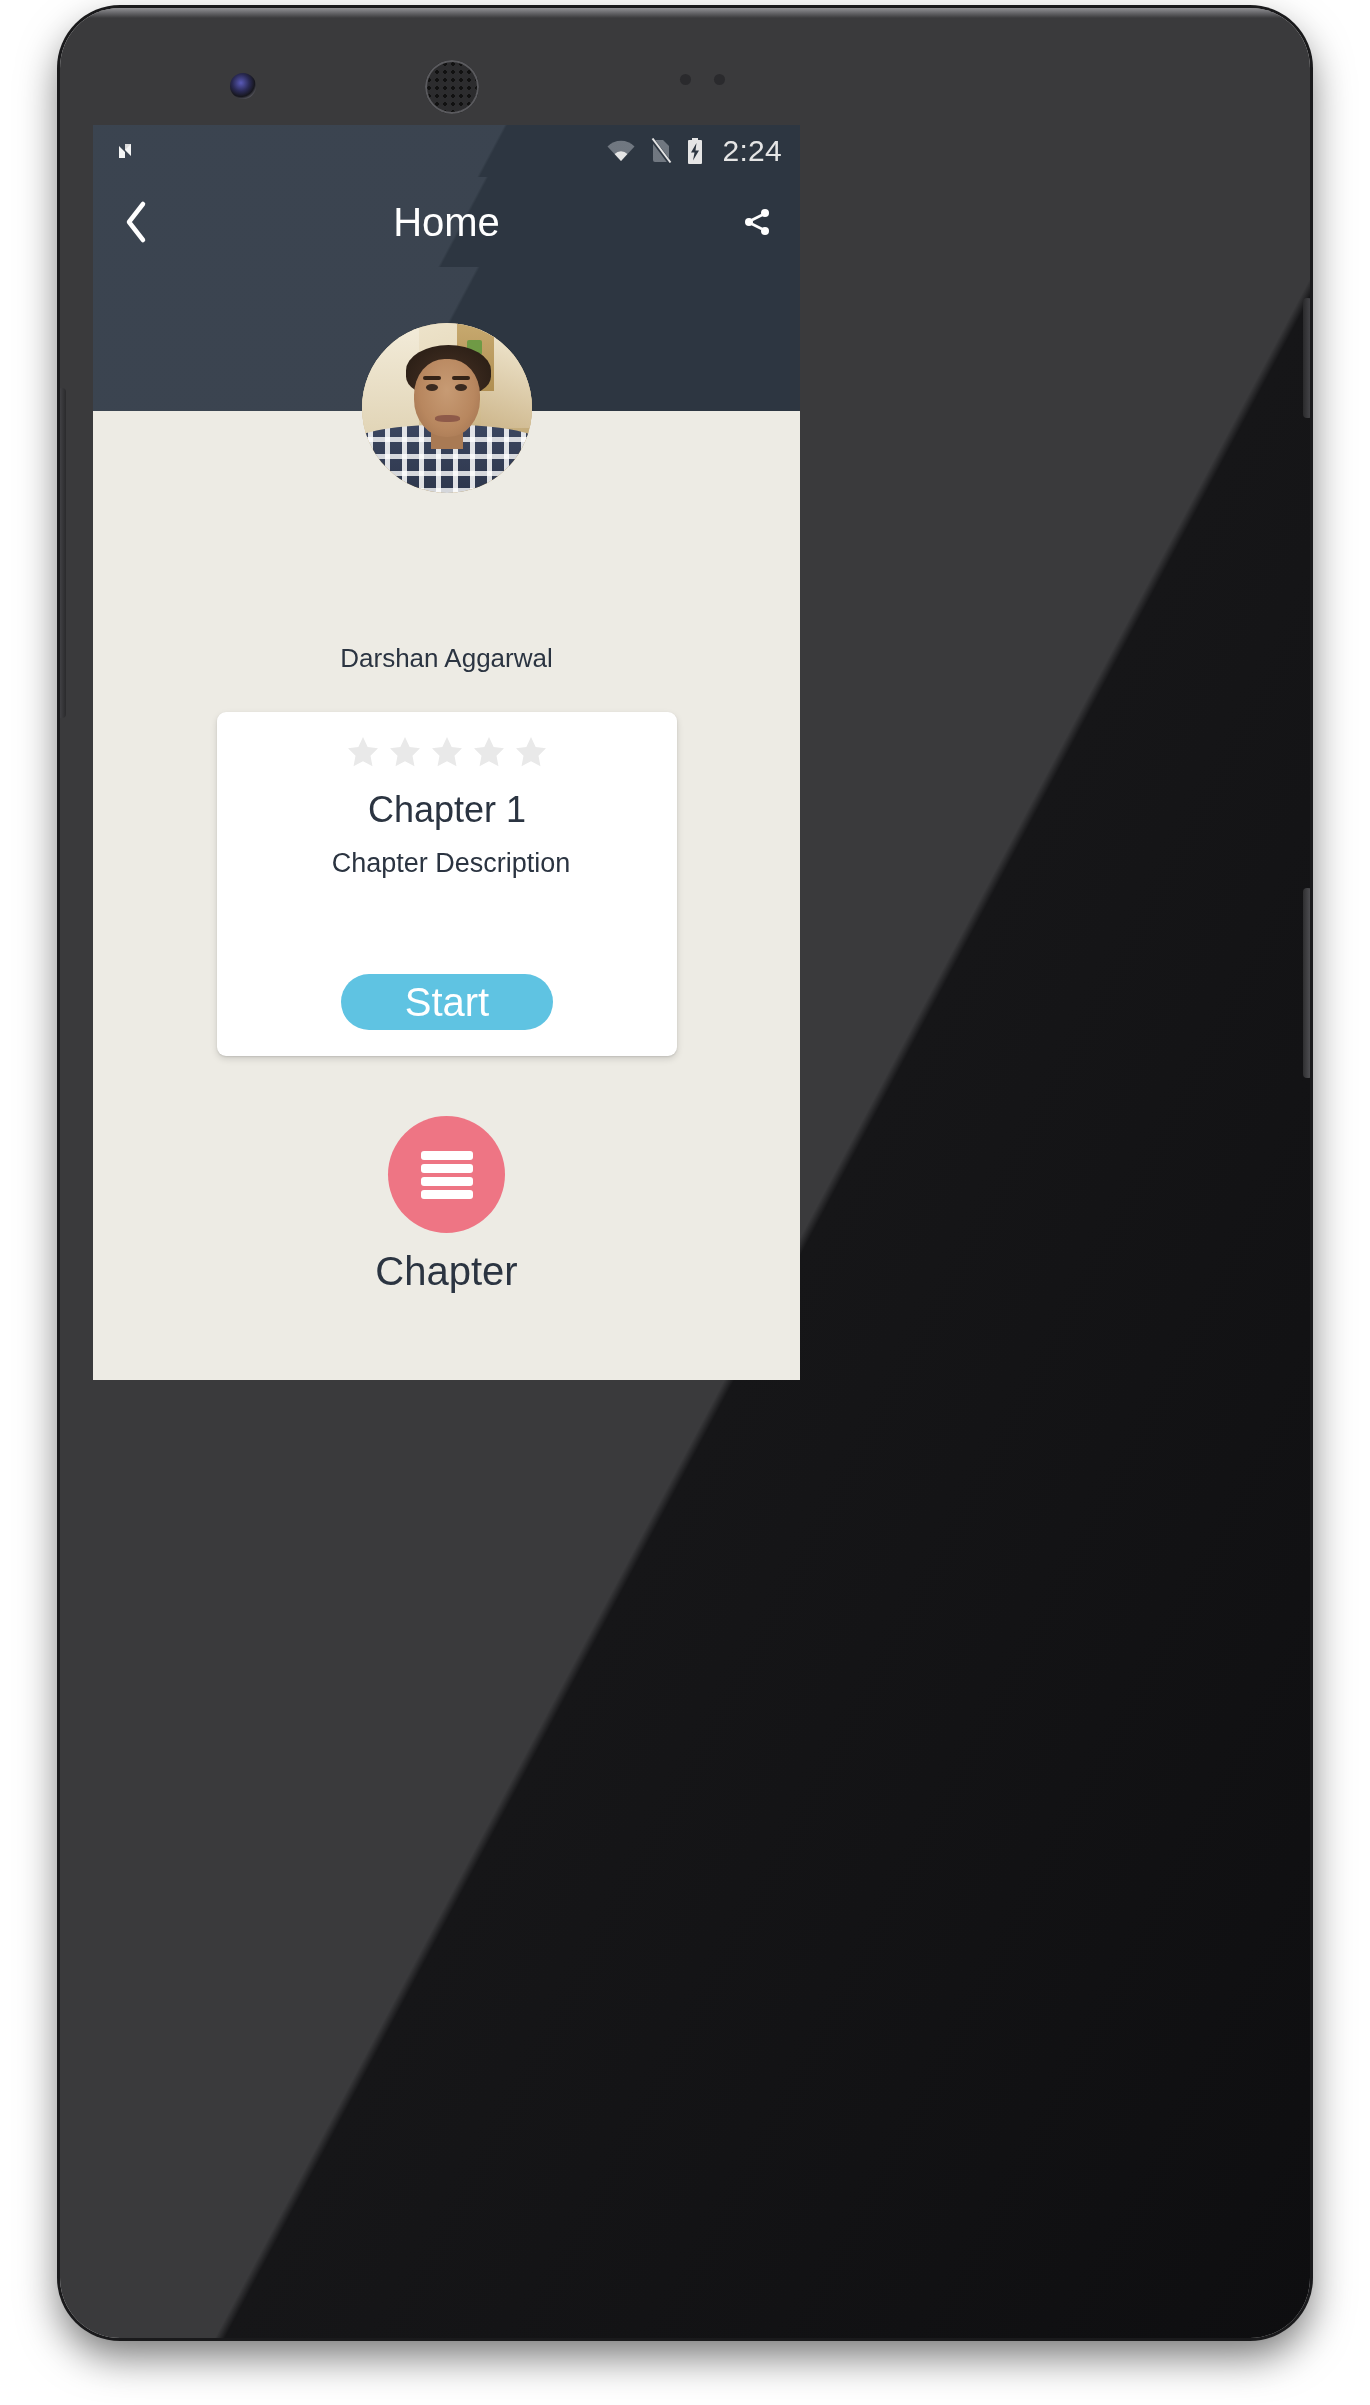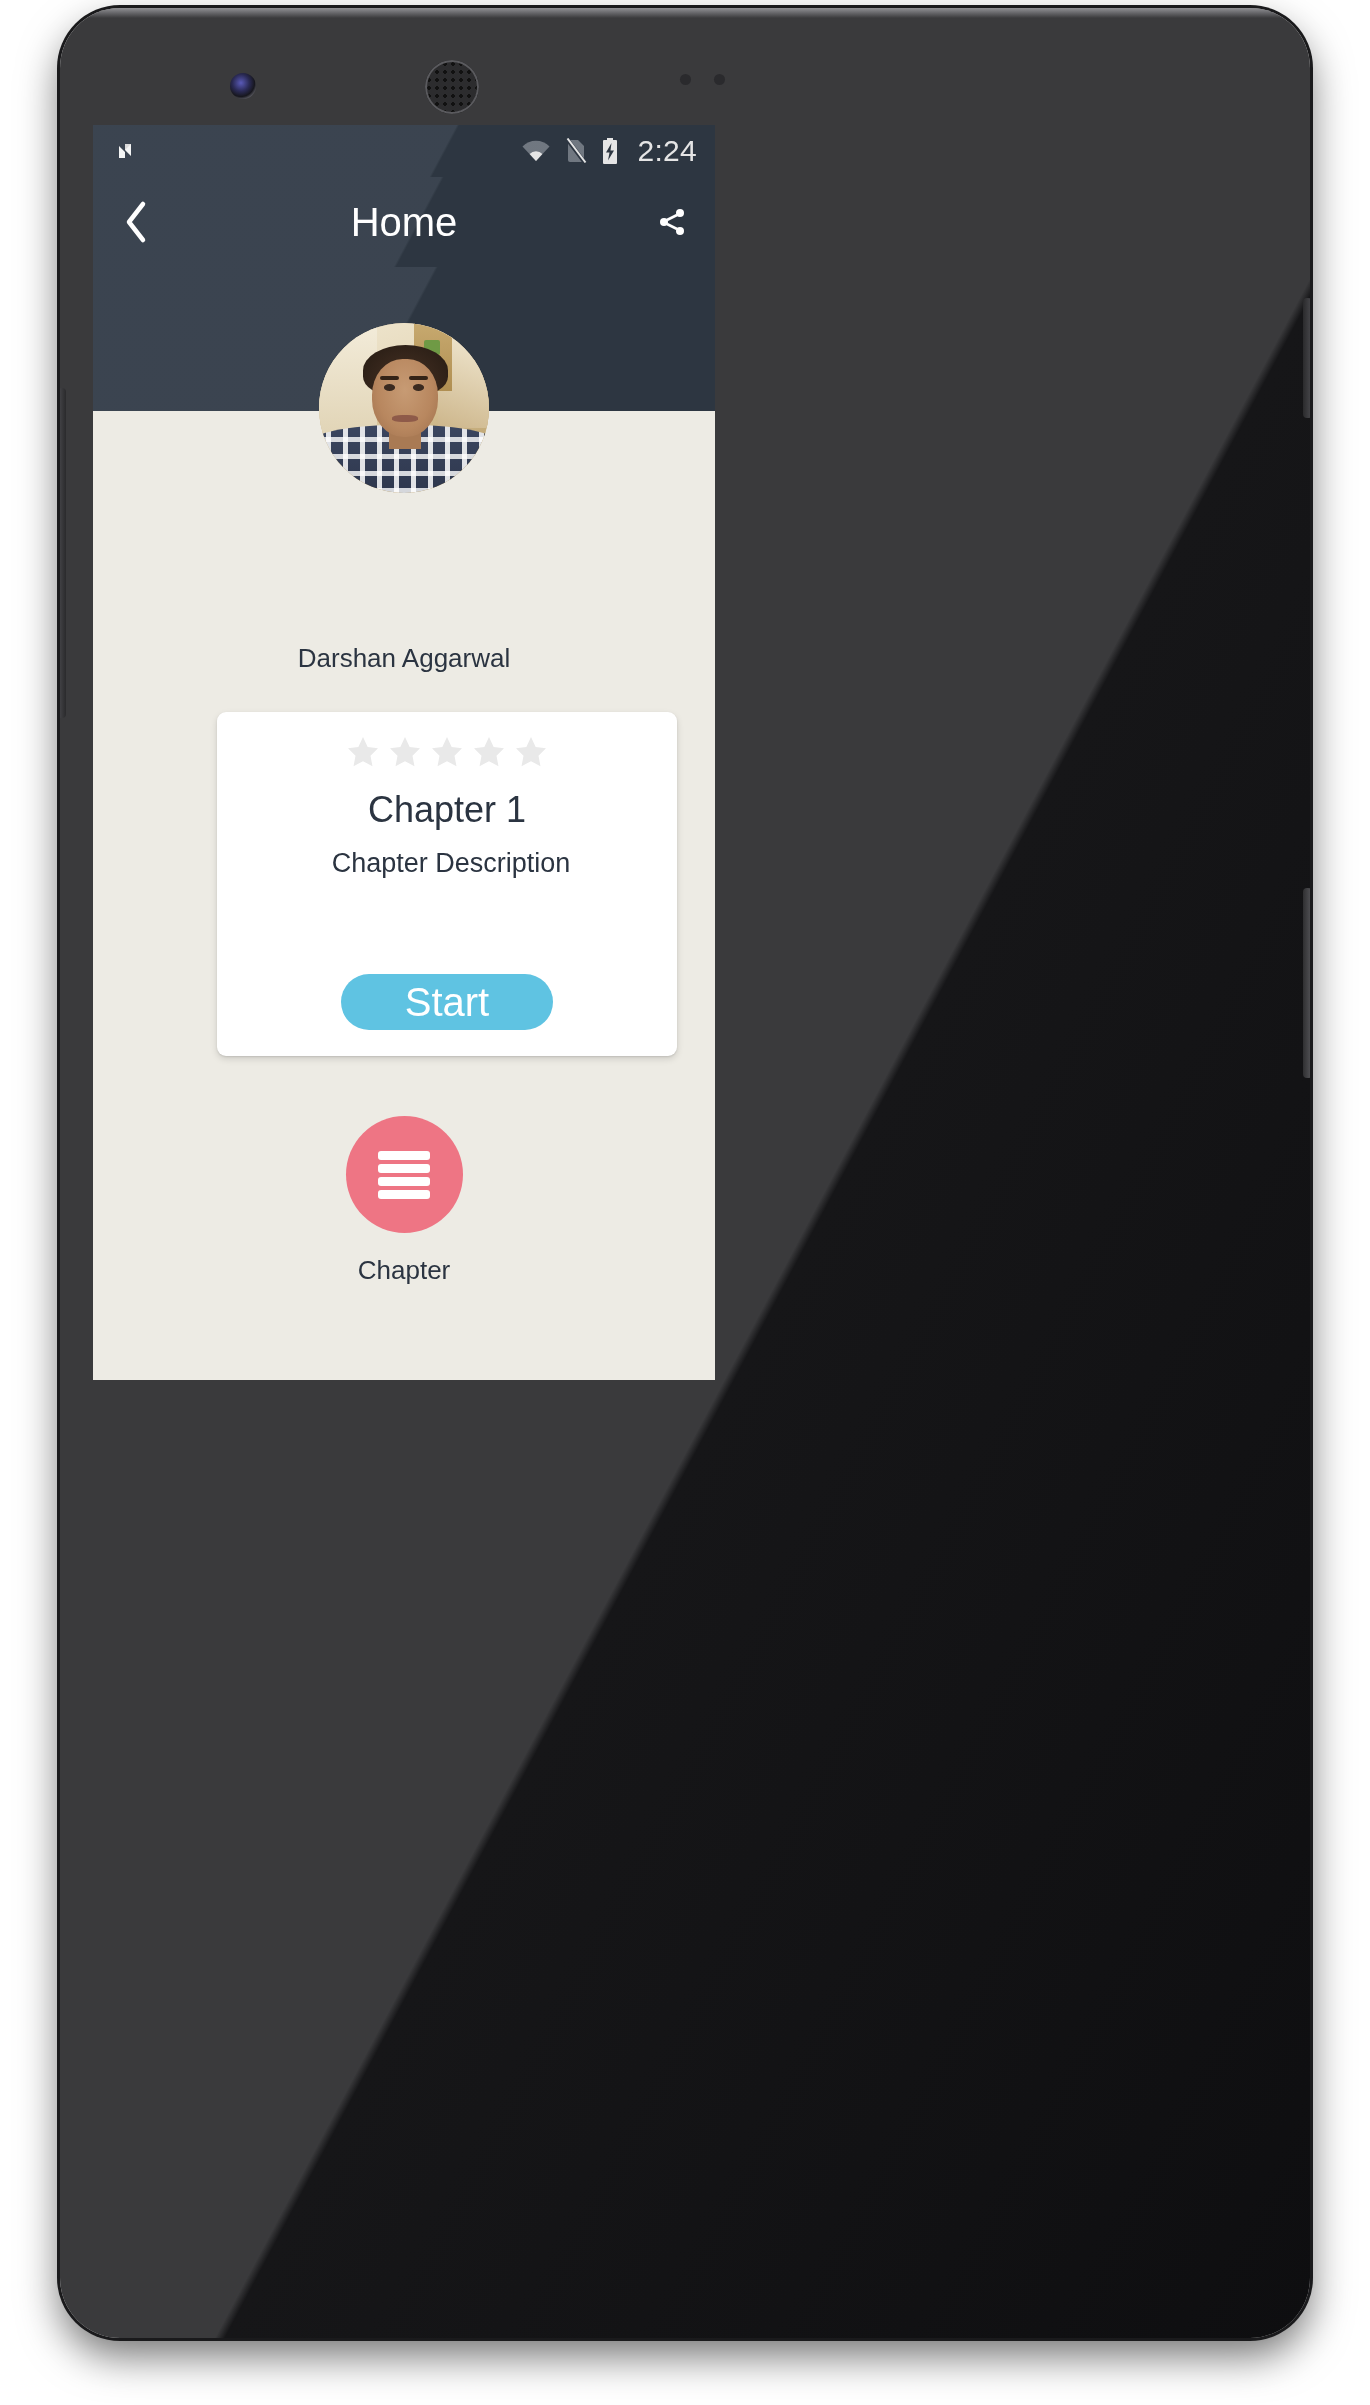--- a/index.html
+++ b/index.html
@@ -89,21 +89,21 @@
   #sensor-dot-b {
     position: absolute; left: 654px; top: 66px;
     width: 11px; height: 11px; border-radius: 50%;
     background: #2a2a2d;
   }
   
   #screen-wrap {
     position: absolute;
     left: 93px;
     top: 125px;
-    width: 622px;
+    width: 707px;
     height: 1255px;
     overflow: hidden;
     background: #5eead4;
   }
 
   
   #status-bar {
     position: relative;
     height: 52px;
     background: #323C48;
@@ -354,23 +354,23 @@
   }
   .action-circle {
     width: 117px; height: 117px;
     border-radius: 50%;
     background: #EE7584;
     display: flex;
     align-items: center;
     justify-content: center;
   }
   .action-label {
-    margin-top: 24px;
+    margin-top: 18px;
     color: #2B3441;
-    font-size: 26px;
+    font-size: 40px;
     line-height: 1;
   }
   #hamburger-icon {
     width: 52px; height: 48px;
     display: flex;
     flex-direction: column;
     justify-content: space-between;
   }
   #hamburger-icon i {
     display: block;

